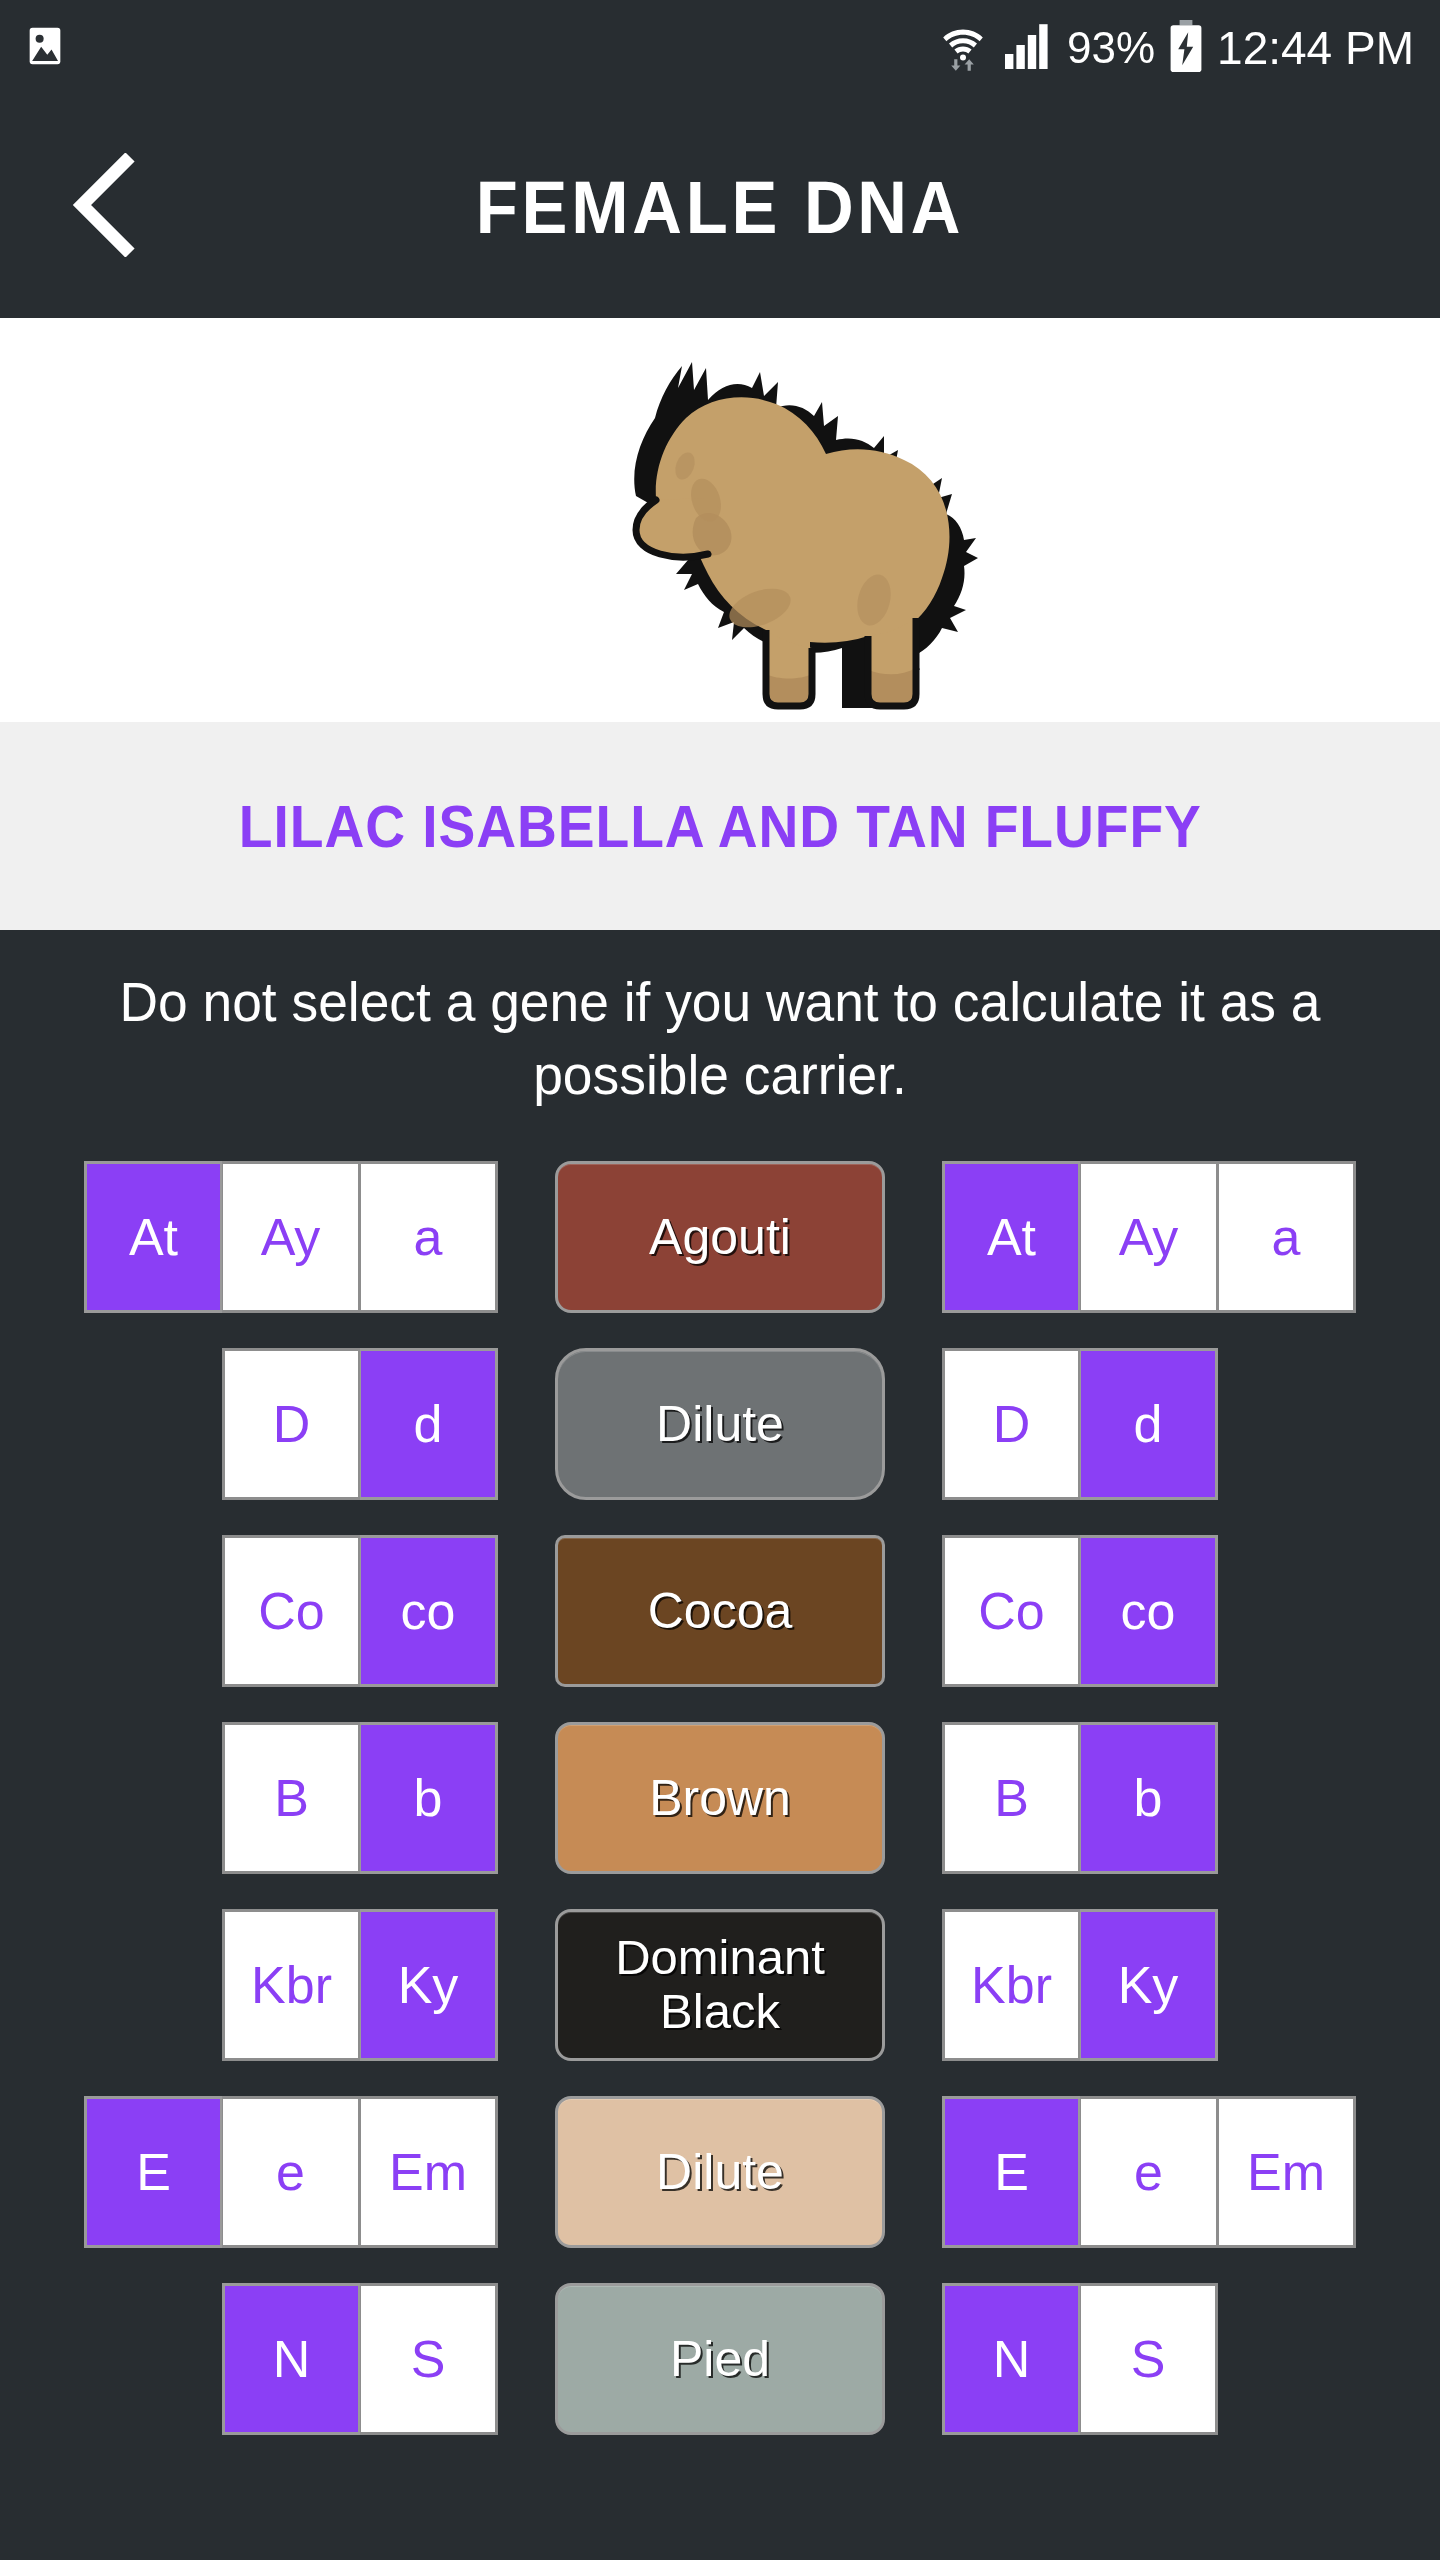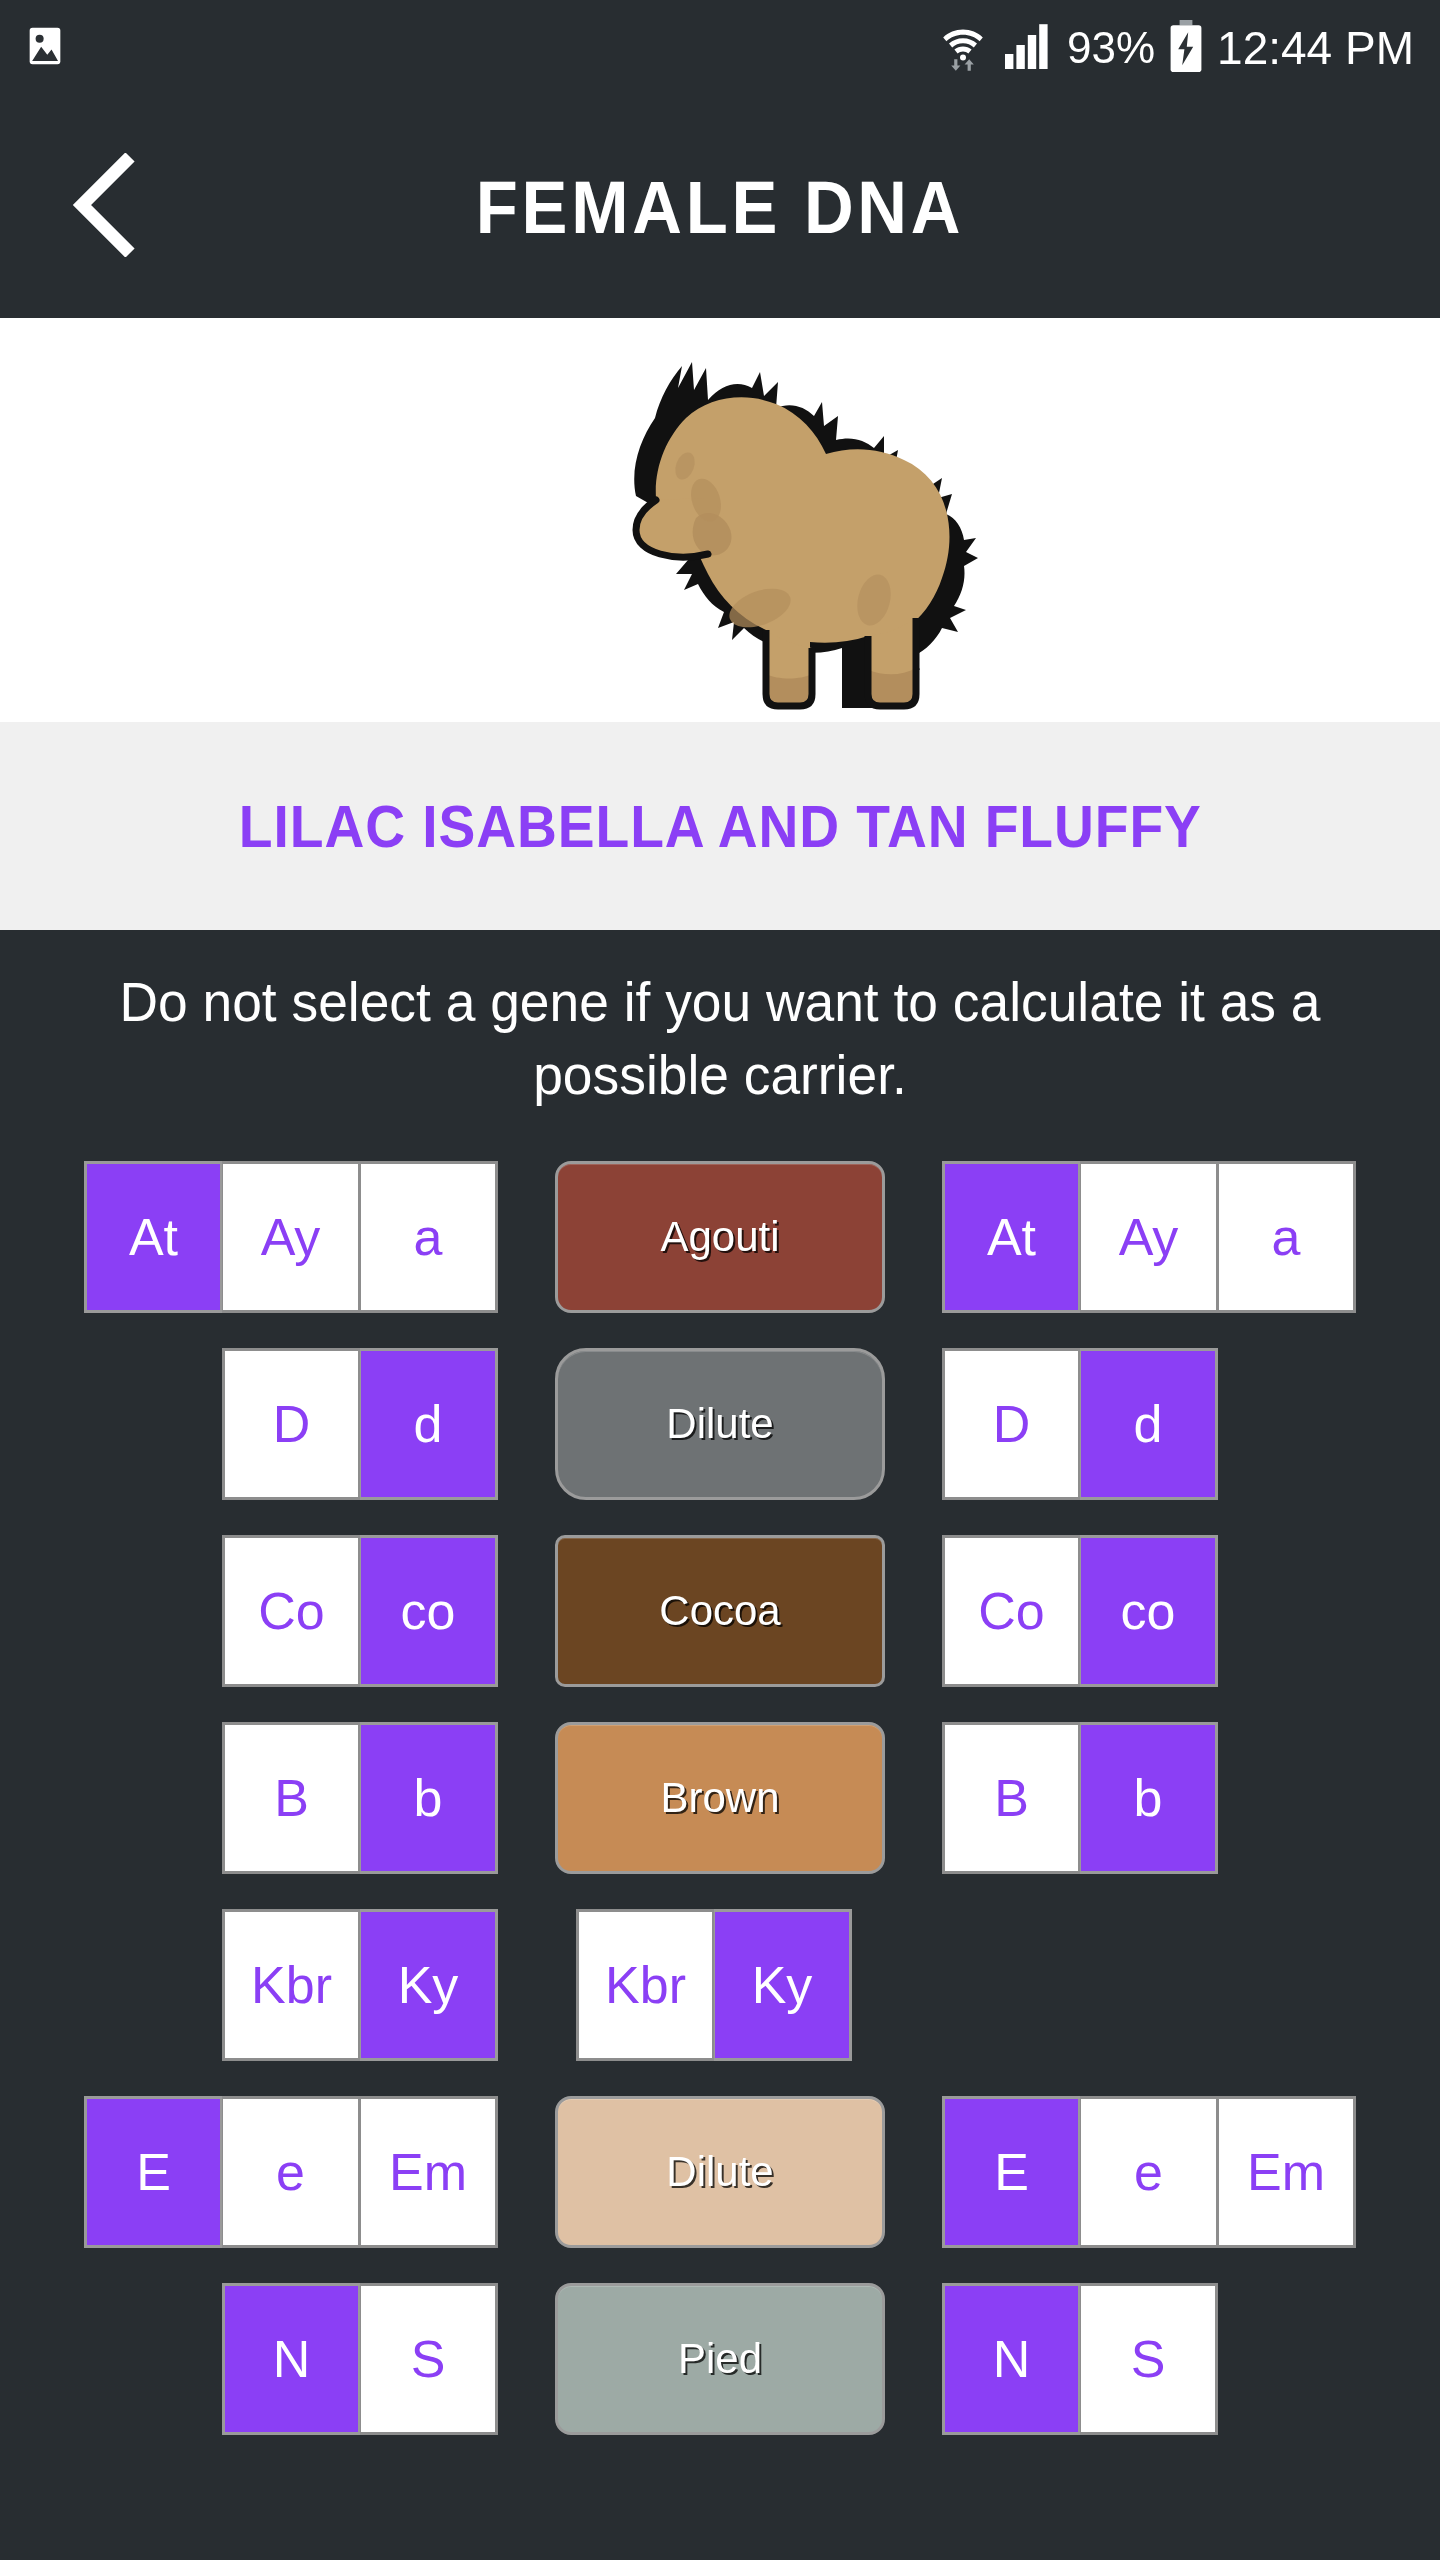--- a/index.html
+++ b/index.html
@@ -152,21 +152,21 @@
 
   .gene-btn{
     height:152px;
     border-radius:16px;
     border:3px solid #9b9b9b;
     display:flex;
     align-items:center;
     justify-content:center;
     text-align:center;
     color:#ffffff;
-    font-size:42px;
+    font-size:50px;
     line-height:1.1;
     font-weight:400;
     padding:0 8px;
     text-shadow:2px 2px 0 rgba(0,0,0,0.75);
     box-shadow:inset 0 1px 0 rgba(255,255,255,0.18);
   }
   .gene-btn.two-line{ font-size:49px; }
 </style>
 </head>
 <body>
@@ -372,20 +372,21 @@
         <div class="allele-group right">
           <div class="allele">B</div>
           <div class="allele selected">b</div>
         </div>
       </div>
       <div class="gene-row">
         <div class="allele-group left">
           <div class="allele">Kbr</div>
           <div class="allele selected">Ky</div>
         </div>
+        <div class="gene-btn two-line" style="background: rgb(32, 31, 29);">Dominant Black</div>
         <div class="allele-group right">
           <div class="allele">Kbr</div>
           <div class="allele selected">Ky</div>
         </div>
       </div>
       <div class="gene-row">
         <div class="allele-group left">
           <div class="allele selected">E</div>
           <div class="allele">e</div>
           <div class="allele">Em</div>

